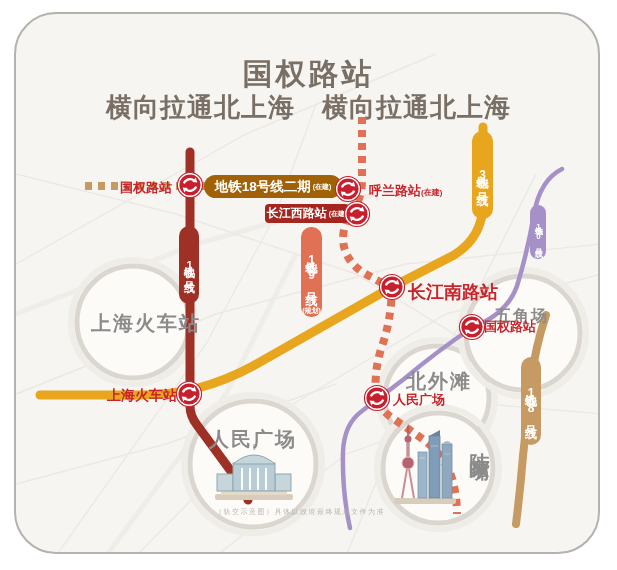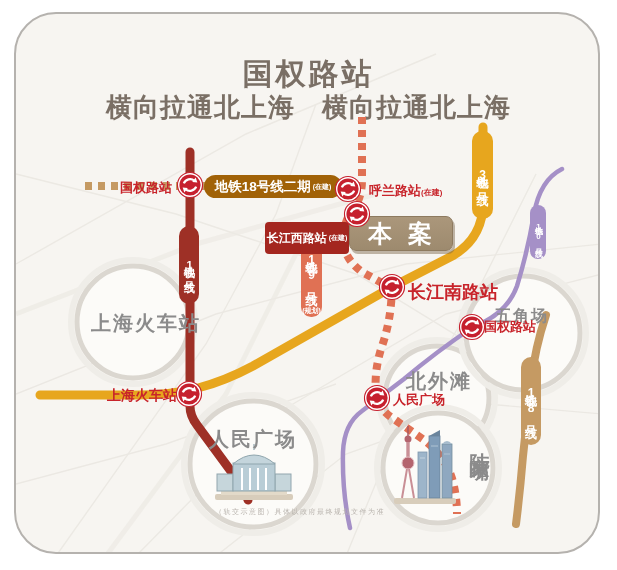--- a/index.html
+++ b/index.html
@@ -147,30 +147,29 @@
   <div class="vp" style="left:521px;top:357px;width:20px;height:88px;background:#c59a63;font-size:12px;">地铁18号线</div>
   <div class="hpill" style="left:204px;top:175px;width:138px;height:23px;background:#a16207;font-size:13.5px;">
     <span>地铁18号线二期</span>
     <span class="st">(在建)</span>
   </div>
 
   <div class="stn" style="left:120px;top:179px;">国权路站</div>
   <div class="stn" style="left:369px;top:182px;">
     <span>呼兰路站</span><span class="st">(在建)</span>
   </div>
-  <div class="hpill" style="left:265px;top:222px;width:84px;height:32px;background:#a4261f;font-size:12px;border-radius:4px;">
+  <div class="hpill" style="left:265px;top:204px;width:84px;height:19px;background:#a4261f;font-size:12px;border-radius:4px;">
     <span>长江西路站</span>
       <span class="st">(在建)</span>
   </div>
   <div class="stn" style="left:408px;top:280px;font-size:18px;">长江南路站</div>
   <div class="stn" style="left:484px;top:318px;">国权路站</div>
   <div class="stn" style="left:107px;top:387px;font-size:14px;">上海火车站</div>
   <div class="stn" style="left:393px;top:391px;">人民广场</div>
 
-  <div class="benan">本案</div>
 
   <svg class="xfer" viewBox="0 0 28 28" style="left:190px;top:185px;">
       <use href="#xfer"></use>
     </svg>
   <svg class="xfer" viewBox="0 0 28 28" style="left:348px;top:189px;">
       <use href="#xfer"></use>
     </svg>
   <svg class="xfer" viewBox="0 0 28 28" style="left:357px;top:214px;">
       <use href="#xfer"></use>
     </svg>

